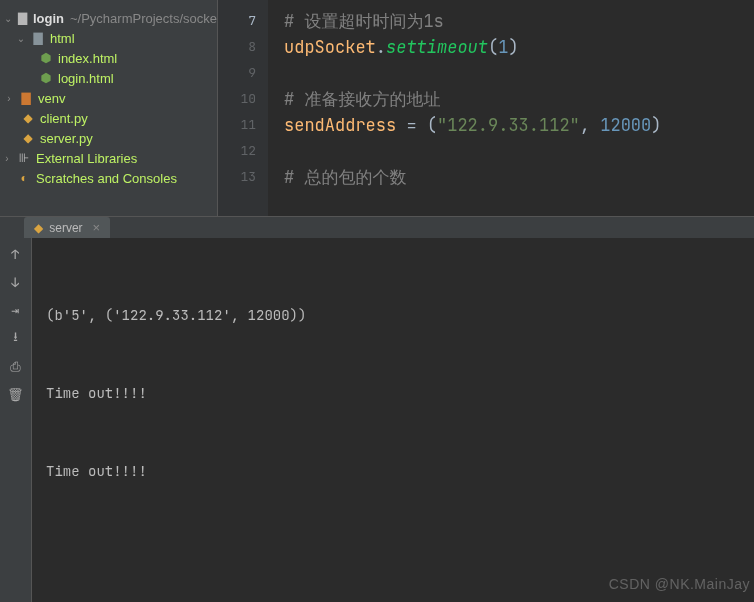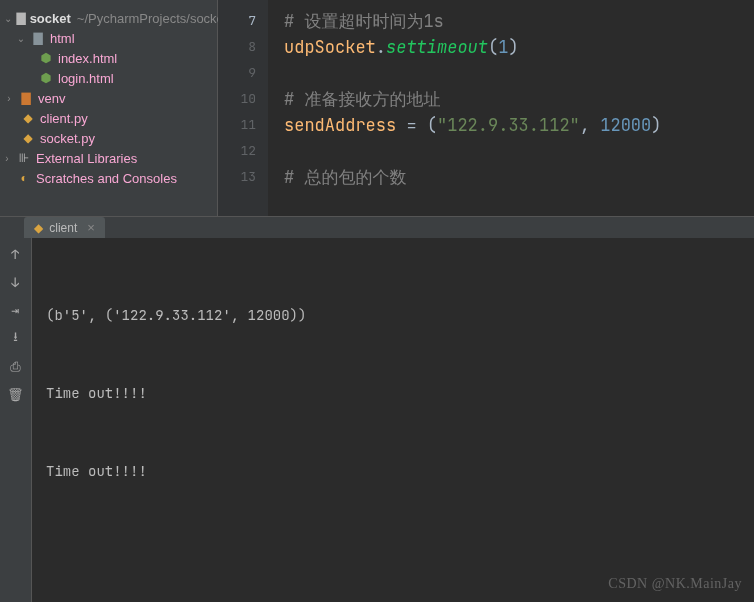--- a/index.html
+++ b/index.html
@@ -45,21 +45,21 @@
       align-items: center; justify-content: center;
       font-size: 12px;
     }
     .folder-icon { color: #b7b7b7; }
     .folder-open { color: #87939a; }
     .venv-icon { color: #cc7832; }
     .html-icon { color: #6e9e4f; font-weight: bold; }
     .py-icon { color: #d9a441; }
     .lib-icon { color: #b7b7b7; }
     .scratch-icon { color: #d9a441; }
-    .tree-label { color: #f9a8d4; }
+    .tree-label { color: #bef264; }
     .tree-label.bold { font-weight: bold; color: #ddd; }
     .tree-sub { color: #888; margin-left: 6px; }
     .pad1 { padding-left: 4px; }
     .pad2 { padding-left: 16px; }
     .pad3 { padding-left: 34px; }
     
     .editor {
       flex: 1;
       background: #2b2b2b;
       display: flex;
@@ -145,37 +145,37 @@
       flex: 1;
       padding: 12px 14px;
       color: #bbb;
       font-size: 14px;
       line-height: 26px;
       white-space: pre;
       font-family: "JetBrains Mono", Menlo, Consolas, monospace;
     }
     .watermark {
       position: absolute;
-      right: 12px;
+      right: 4px;
       bottom: 10px;
       color: rgba(200,200,200,0.35);
-      font-family: Liberation Serif, serif;
+      font-family: Liberation Sans, sans-serif;
       font-size: 14px;
       letter-spacing: 0.5px;
     }
   </style>
 </head>
 <body>
 
 <div class="top-area">
   <div class="project-tree">
     <div class="tree-row pad1">
       <span class="arrow">⌄</span>
       <span class="icon folder-icon">▇</span>
-      <span class="tree-label bold">socket</span>
+      <span class="tree-label bold">login</span>
       <span class="tree-sub">~/PycharmProjects/socke</span>
     </div>
     <div class="tree-row pad2">
       <span class="arrow">⌄</span>
       <span class="icon folder-open">▇</span>
       <span class="tree-label">html</span>
     </div>
     <div class="tree-row pad3">
       <span class="icon html-icon">⬢</span>
       <span class="tree-label">index.html</span>
@@ -188,21 +188,21 @@
       <span class="arrow">›</span>
       <span class="icon venv-icon">▇</span>
       <span class="tree-label">venv</span>
     </div>
     <div class="tree-row pad2">
       <span class="icon py-icon">◆</span>
       <span class="tree-label">client.py</span>
     </div>
     <div class="tree-row pad2">
       <span class="icon py-icon">◆</span>
-      <span class="tree-label">socket.py</span>
+      <span class="tree-label">server.py</span>
     </div>
     <div class="tree-row">
       <span class="arrow">›</span>
       <span class="icon lib-icon">⊪</span>
       <span class="tree-label">External Libraries</span>
     </div>
     <div class="tree-row">
       <span class="arrow"></span>
       <span class="icon scratch-icon">◐</span>
       <span class="tree-label">Scratches and Consoles</span>
@@ -228,21 +228,21 @@
       <div>&nbsp;</div>
       <div><span class="comment"># 总的包的个数</span></div>
     </div>
   </div>
 </div>
 
 <div class="bottom-area">
   <div class="tabbar">
     <div class="tab">
       <span class="icon py-icon">◆</span>
-      <span>client</span>
+      <span>server</span>
       <span class="close">×</span>
     </div>
   </div>
   <div class="console-wrap">
     <div class="console-toolbar">
       <div class="tool-btn">↑</div>
       <div class="tool-btn">↓</div>
       <div class="tool-btn">⇥</div>
       <div class="tool-btn">⭳</div>
       <div class="tool-btn">⎙</div>

